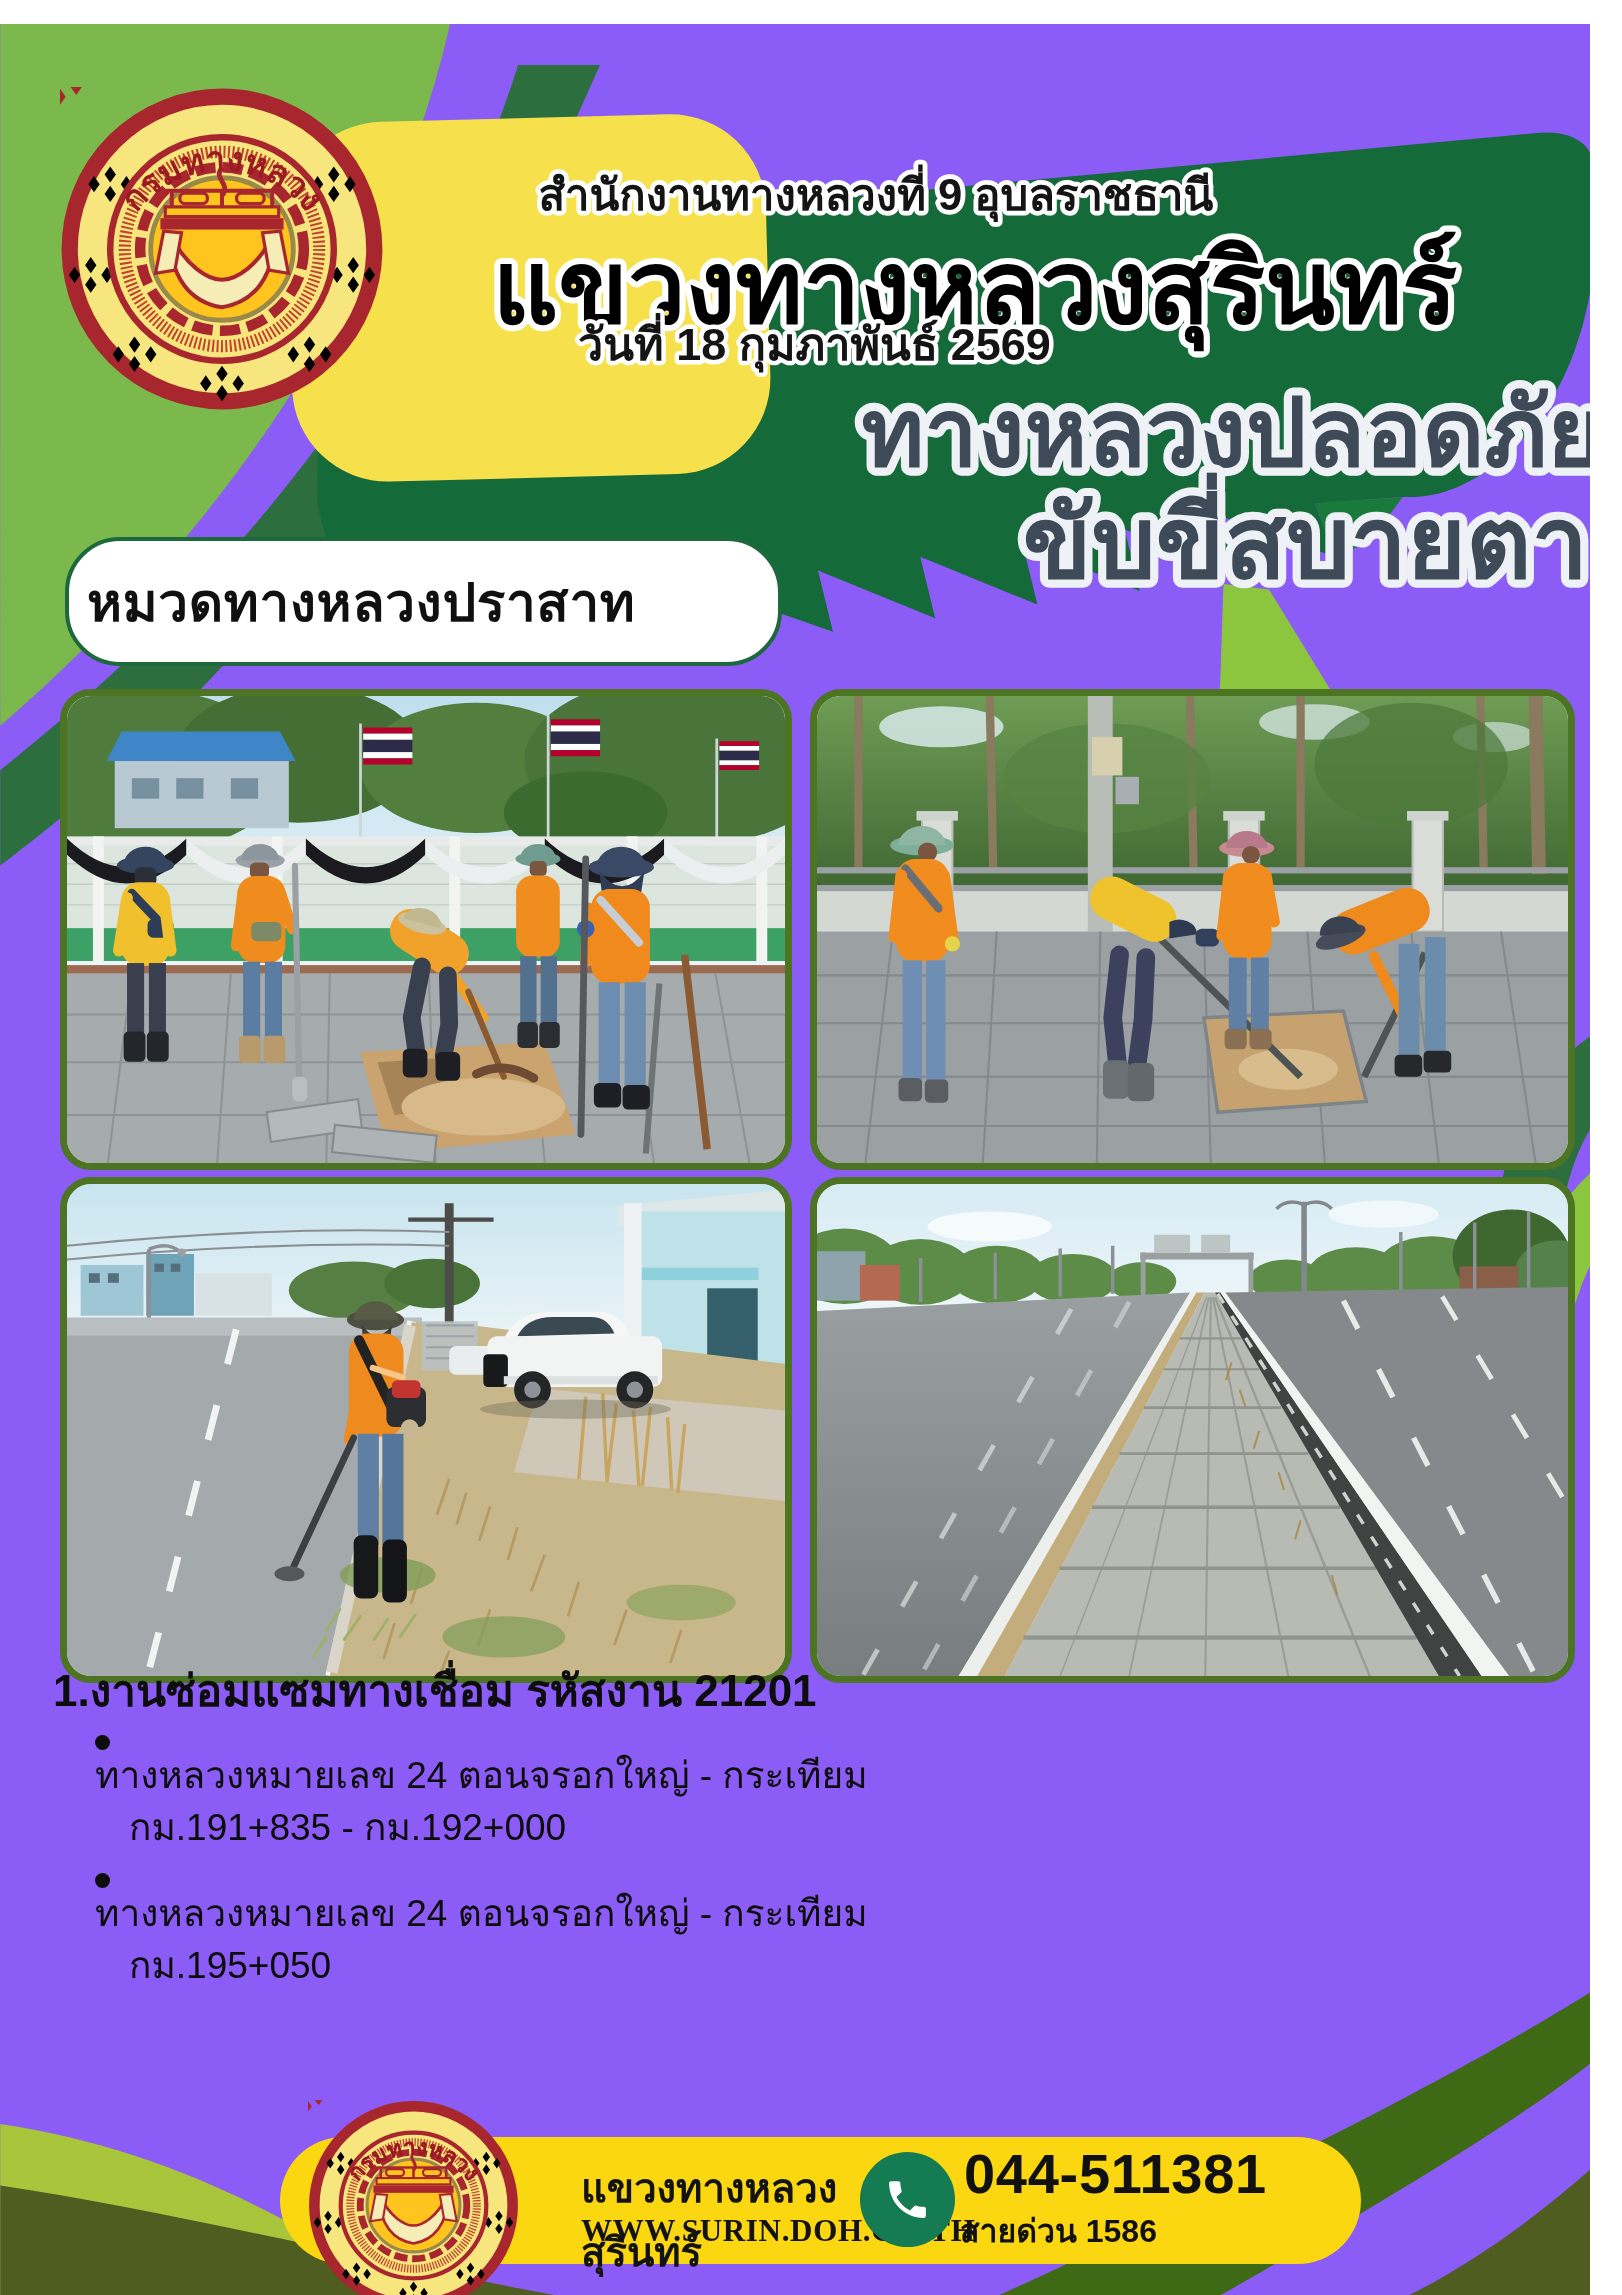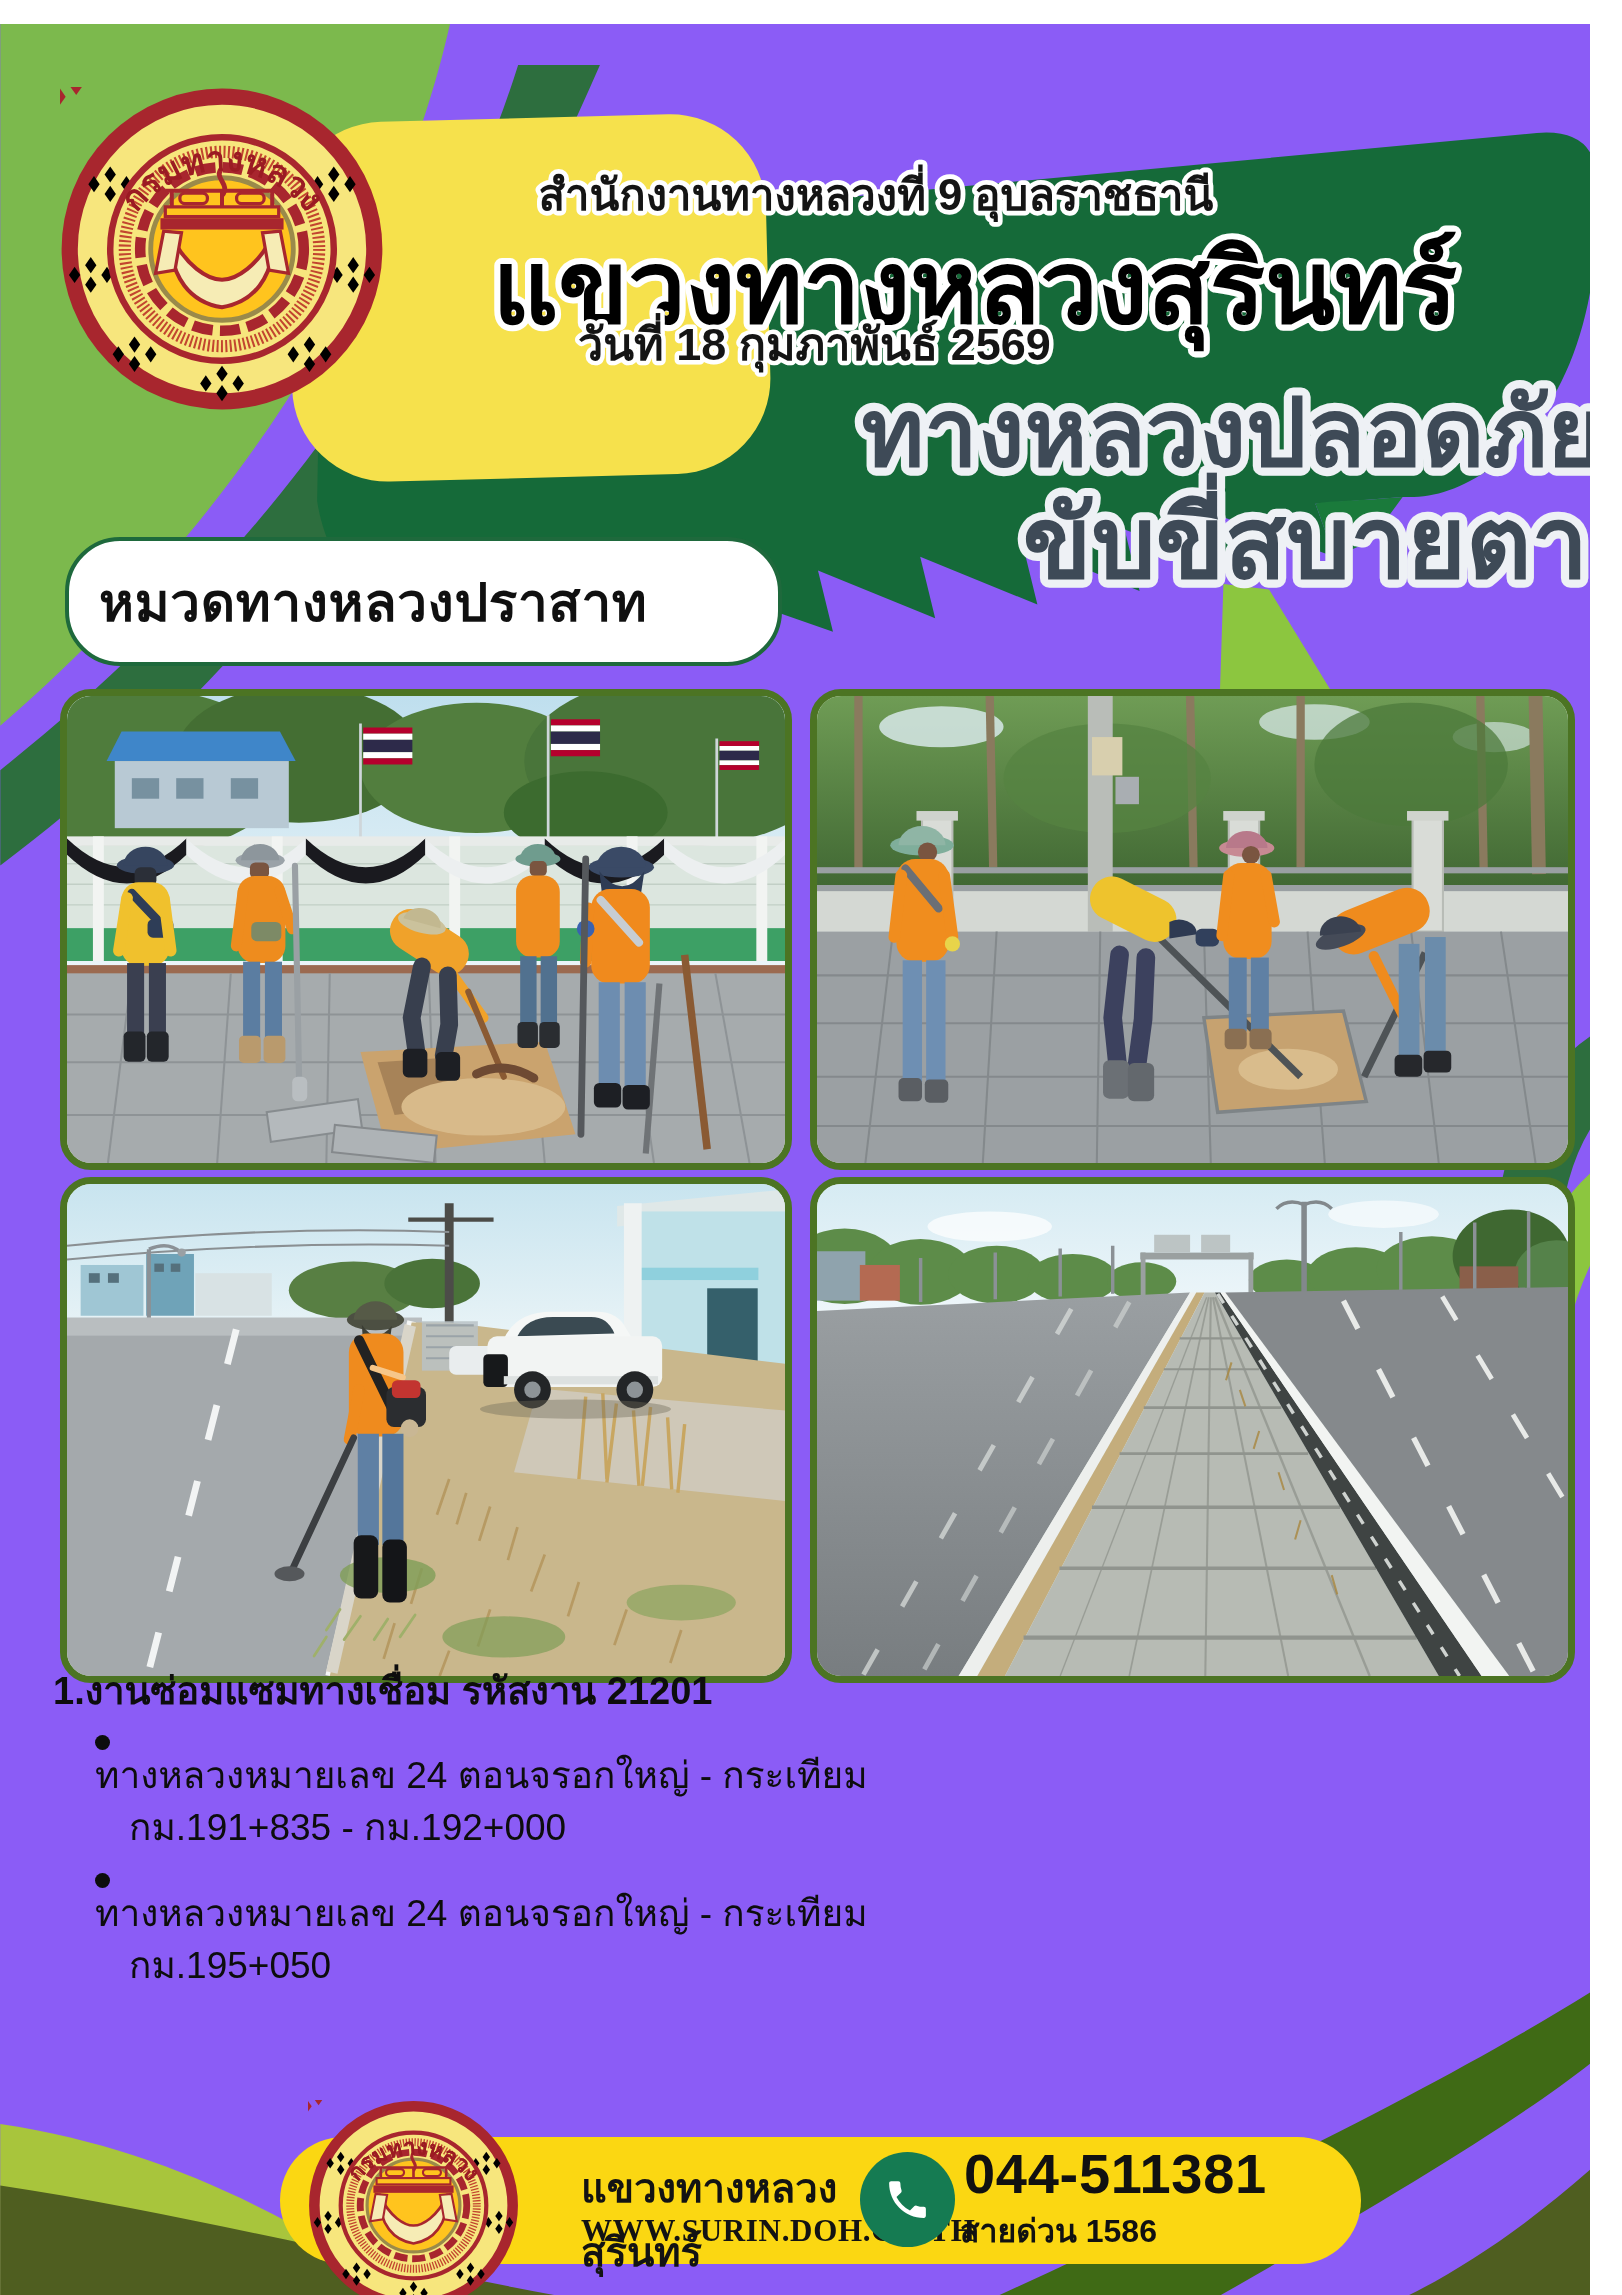--- a/index.html
+++ b/index.html
@@ -3,27 +3,27 @@
 <meta charset="utf-8">
 <style>
   html,body{margin:0;padding:0;background:#fff;}
   #page{position:relative;width:1590px;height:2295px;background:#8b5cf6;overflow:hidden;
         font-family:"Liberation Sans", sans-serif;margin-top:24px;}
   .abs{position:absolute;}
   svg{display:block;}
   
   #section-pill{left:65px;top:513px;width:709px;height:121px;background:#fff;
     border:4.8px solid #1E693C;border-radius:55px;display:flex;align-items:center;z-index:5;}
-  #section-pill span{font-size:53px;font-weight:700;color:#101010;padding-left:30px;letter-spacing:0.7px;}
+  #section-pill span{font-size:53px;font-weight:700;color:#101010;padding-left:18px;letter-spacing:0.7px;}
   
   .photo{border:7.5px solid #4C7423;border-radius:31px;overflow:hidden;background:#dfe7e2;z-index:4;}
   .photo svg{width:100%;height:100%;}
   
   #worklist{left:53px;top:1641px;width:1022px;color:#0d0d0d;z-index:5;}
-  .wl-title{font-size:38px;font-weight:600;line-height:52px;}
+  .wl-title{font-size:44px;font-weight:600;line-height:52px;}
   .wl-bullet{display:flex;align-items:flex-start;margin-left:42px;line-height:52px;flex-direction:column;}
   .wl-dot{width:15px;height:15px;border-radius:50%;background:#0d0d0d;margin:18.4px 19px 0 0;flex:none;}
   .wl-route{font-size:37px;font-weight:500;}
   .wl-km{margin-left:76px;font-size:37px;font-weight:500;line-height:52px;}
   
   #footer-pill{left:280px;top:2113px;width:1081px;height:127px;background:#FBD712;border-radius:65px;z-index:6;}
   #footer-org{left:581px;top:2132px;width:354px;font-family:"Liberation Serif", serif;
      font-size:40px;font-weight:700;color:#131313;z-index:8;}
   #footer-url{left:581px;top:2189px;width:382px;font-family:"Liberation Serif", serif;
      font-size:31px;font-weight:600;letter-spacing:0.7px;color:#131313;z-index:8;}

